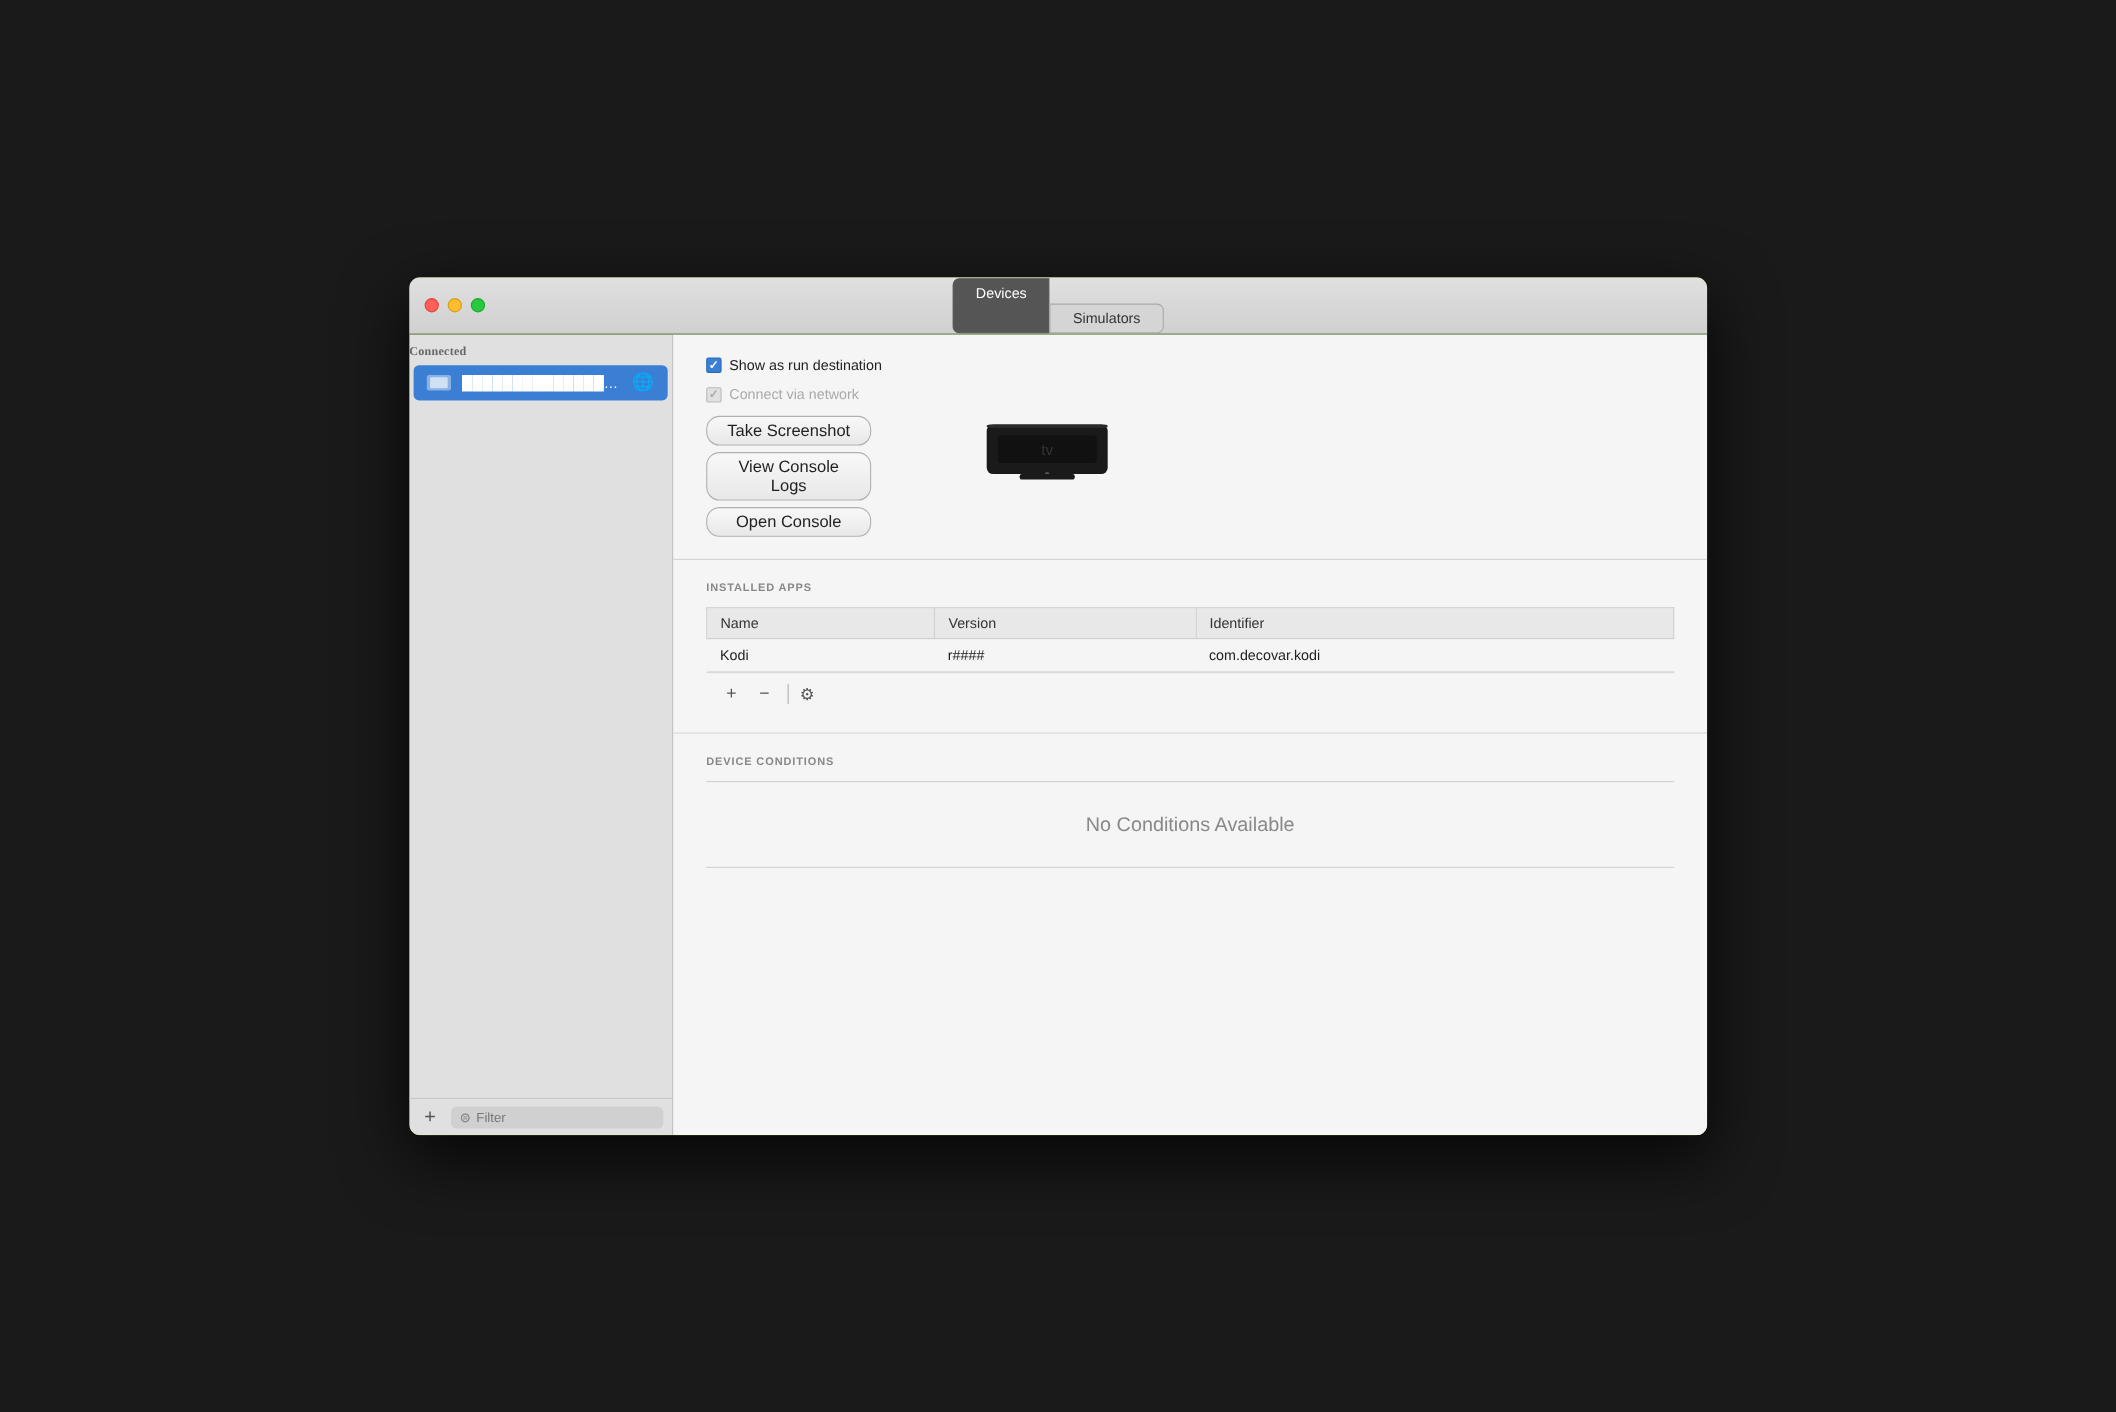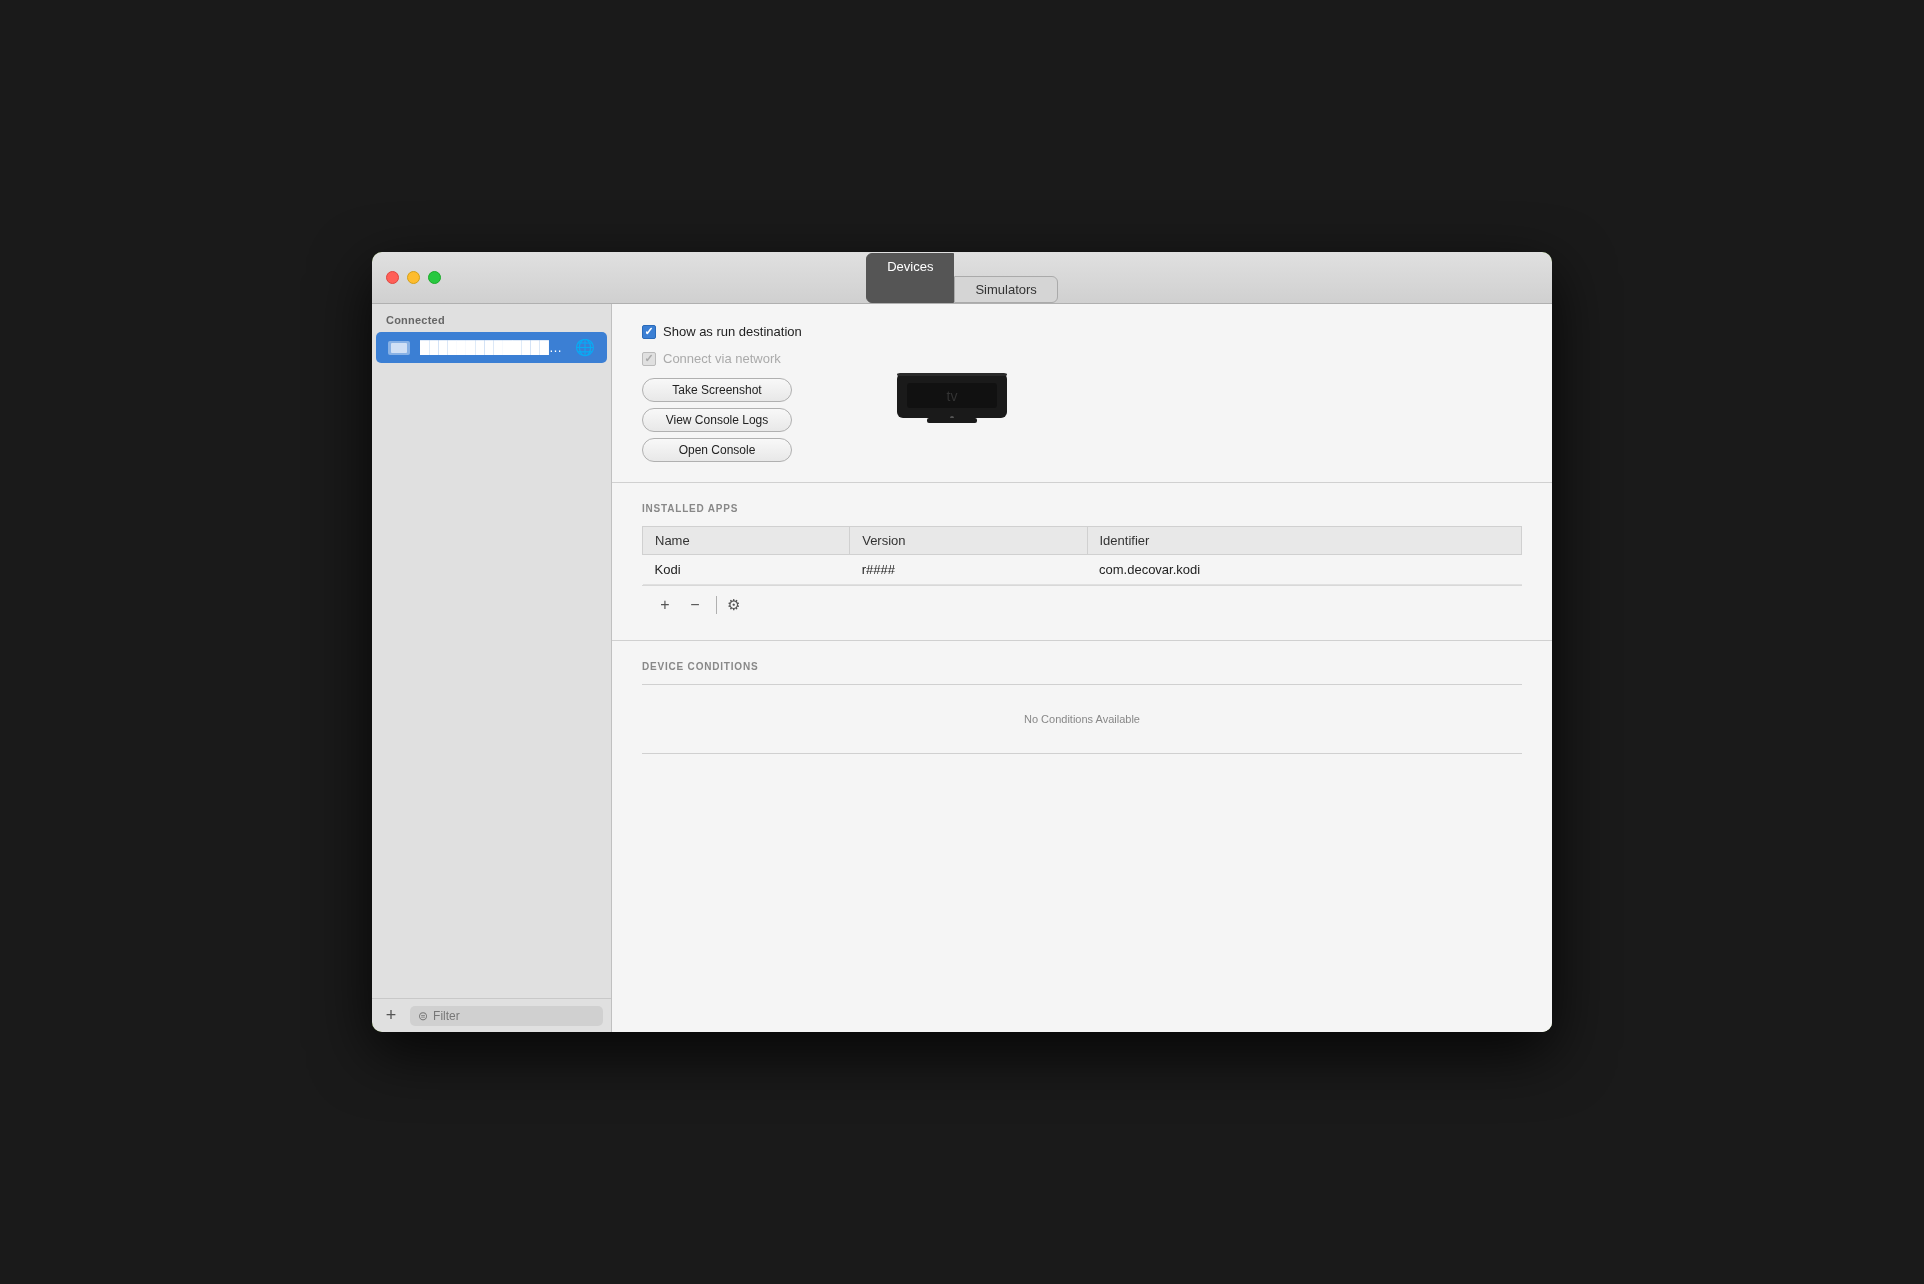--- a/index.html
+++ b/index.html
@@ -82,22 +82,23 @@
       background: #e0e0e0;
       border-right: 1px solid #c0c0c0;
       display: flex;
       flex-direction: column;
       flex-shrink: 0;
     }
     .sidebar-section-label {
       font-size: 11px;
       color: #666;
       font-weight: 600;
-      padding: 10px 14px 6px;
+      padding: 10px 0 6px;
       letter-spacing: 0.02em;
+      font-family: Liberation Serif, serif;
     }
     .sidebar-item {
       display: flex;
       align-items: center;
       padding: 6px 12px;
       gap: 10px;
       cursor: pointer;
       border-radius: 5px;
       margin: 0 4px;
     }
@@ -236,21 +237,21 @@
       background: #e0e0e0;
       border-color: #bbb;
     }
     .checkbox-row.disabled .checkbox-check { color: #aaa; }
     .checkbox-row.disabled .checkbox-label { color: #aaa; }
     .action-btn {
       background: linear-gradient(to bottom, #f8f8f8, #e8e8e8);
       border: 1px solid #b0b0b0;
       border-radius: 12px;
       padding: 4px 12px;
-      font-size: 12px;
+      font-size: 15px;
       color: #222;
       cursor: pointer;
       text-align: center;
       width: 150px;
     }
     .apple-tv-image {
       display: flex;
       align-items: center;
       justify-content: center;
       padding: 10px 20px;
@@ -328,21 +329,21 @@
       flex: 1;
     }
     .conditions-divider {
       height: 1px;
       background: #d0d0d0;
       margin: 8px 0;
     }
     .no-conditions {
       text-align: center;
       color: #888;
-      font-size: 11px;
+      font-size: 18px;
       padding: 20px 0;
     }
   </style>
 </head>
 <body>
 
 <div class="window">
 
   <div class="titlebar">
     <div class="traffic-lights">

